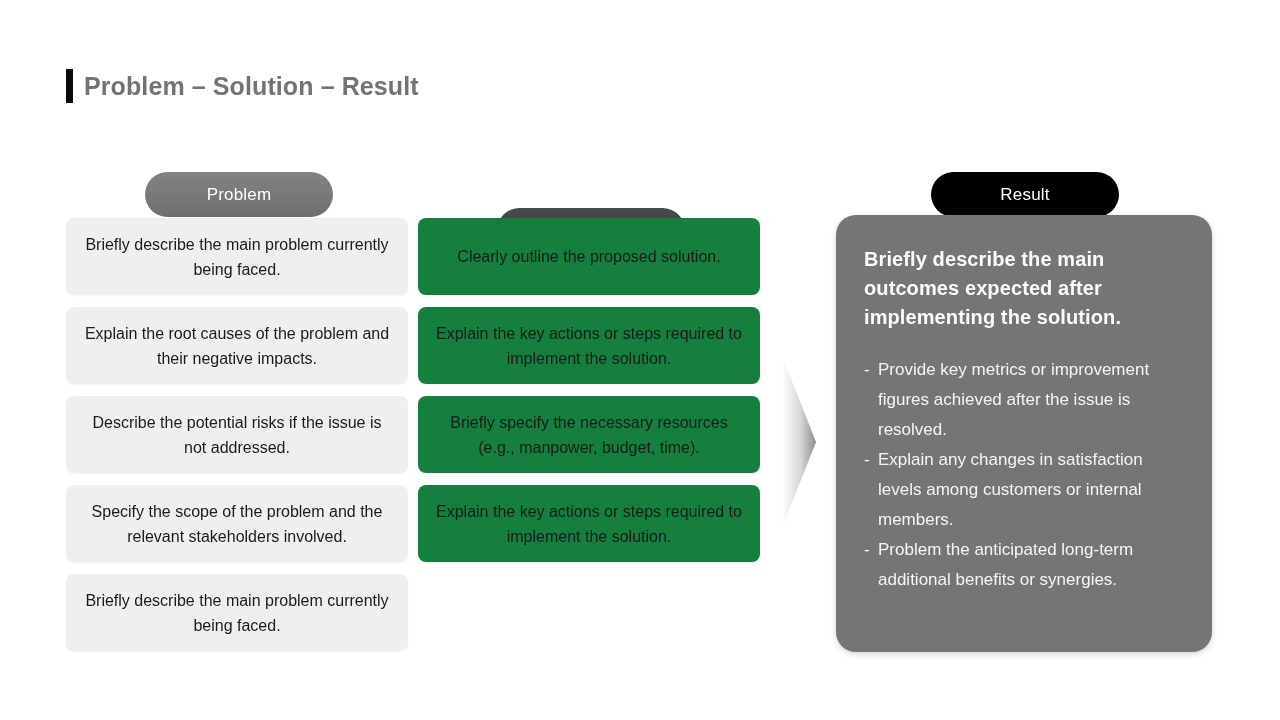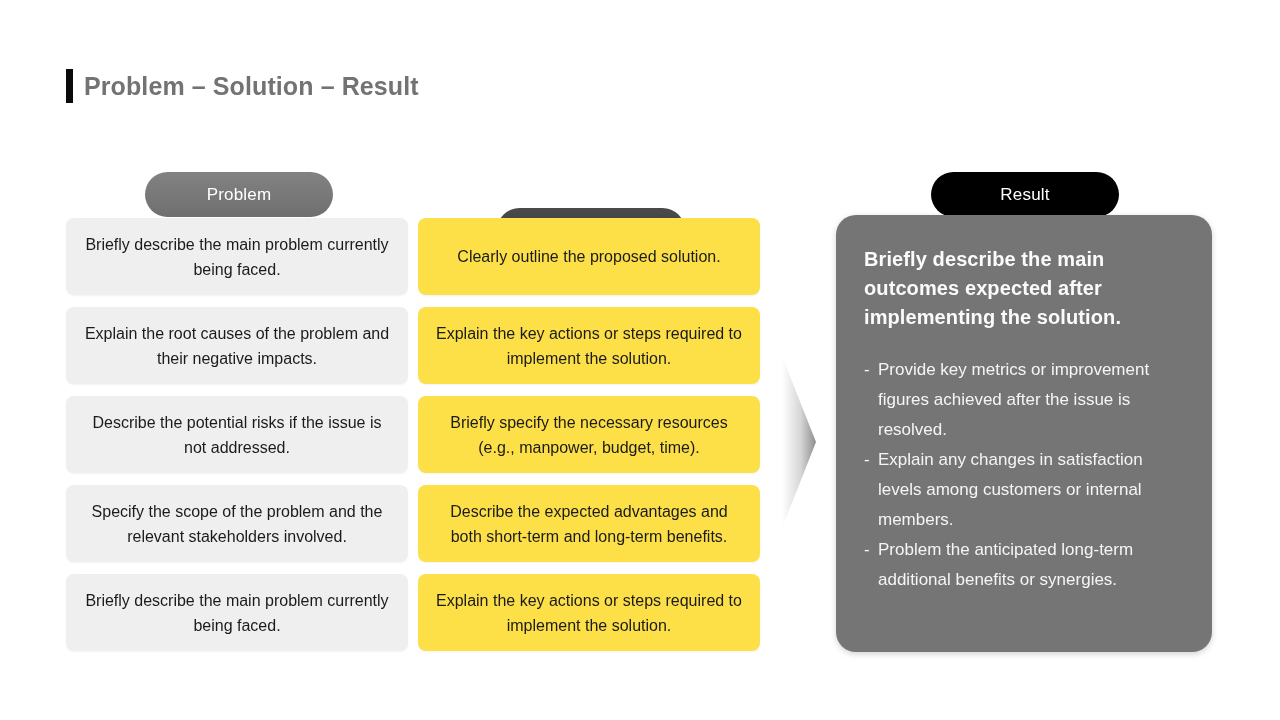--- a/index.html
+++ b/index.html
@@ -37,21 +37,21 @@
   .col-problem  { left: 66px; }
   .col-solution { left: 418px; }
   .box {
     height: 77px; border-radius: 8px; box-sizing: border-box;
     display: flex; align-items: center; justify-content: center;
     text-align: center; padding: 0 18px;
     font-size: 16px; line-height: 25px; color: #1b1b1b;
     box-shadow: 0 1px 2px rgba(0,0,0,0.05);
   }
   .box-problem  { background: #efefef; }
-  .box-solution { background: #fde047; }
+  .box-solution { background: #15803d; }
 
   
   .arrow { position: absolute; left: 770px; top: 348px; }
 
   
   .result-panel {
     position: absolute; left: 836px; top: 215px; width: 376px; height: 437px;
     box-sizing: border-box; background: #757575; border-radius: 20px;
     padding: 30px 28px 0 28px; color: #ffffff;
     box-shadow: 0 2px 6px rgba(0,0,0,0.18);
@@ -82,21 +82,20 @@
     <div class="box box-problem">Explain the root causes of the problem and their negative impacts.</div>
     <div class="box box-problem">Describe the potential risks if the issue is not addressed.</div>
     <div class="box box-problem">Specify the scope of the problem and the relevant stakeholders involved.</div>
     <div class="box box-problem">Briefly describe the main problem currently being faced.</div>
   </div>
 
   <div class="col col-solution">
     <div class="box box-solution">Clearly outline the proposed solution.</div>
     <div class="box box-solution">Explain the key actions or steps required to implement the solution.</div>
     <div class="box box-solution">Briefly specify the necessary resources (e.g., manpower, budget, time).</div>
-    <div class="box box-solution">Describe the expected advantages and both short-term and long-term benefits.</div>
     <div class="box box-solution">Explain the key actions or steps required to implement the solution.</div>
   </div>
 
   <svg class="arrow" width="56" height="188" viewBox="0 0 56 188" aria-hidden="true">
     <defs>
       <linearGradient id="arrowGrad" x1="0" y1="0" x2="1" y2="0">
         <stop offset="0" stop-color="#ffffff"></stop>
         <stop offset="0.55" stop-color="#d6d6d6"></stop>
         <stop offset="1" stop-color="#8d8d8d"></stop>
       </linearGradient>

